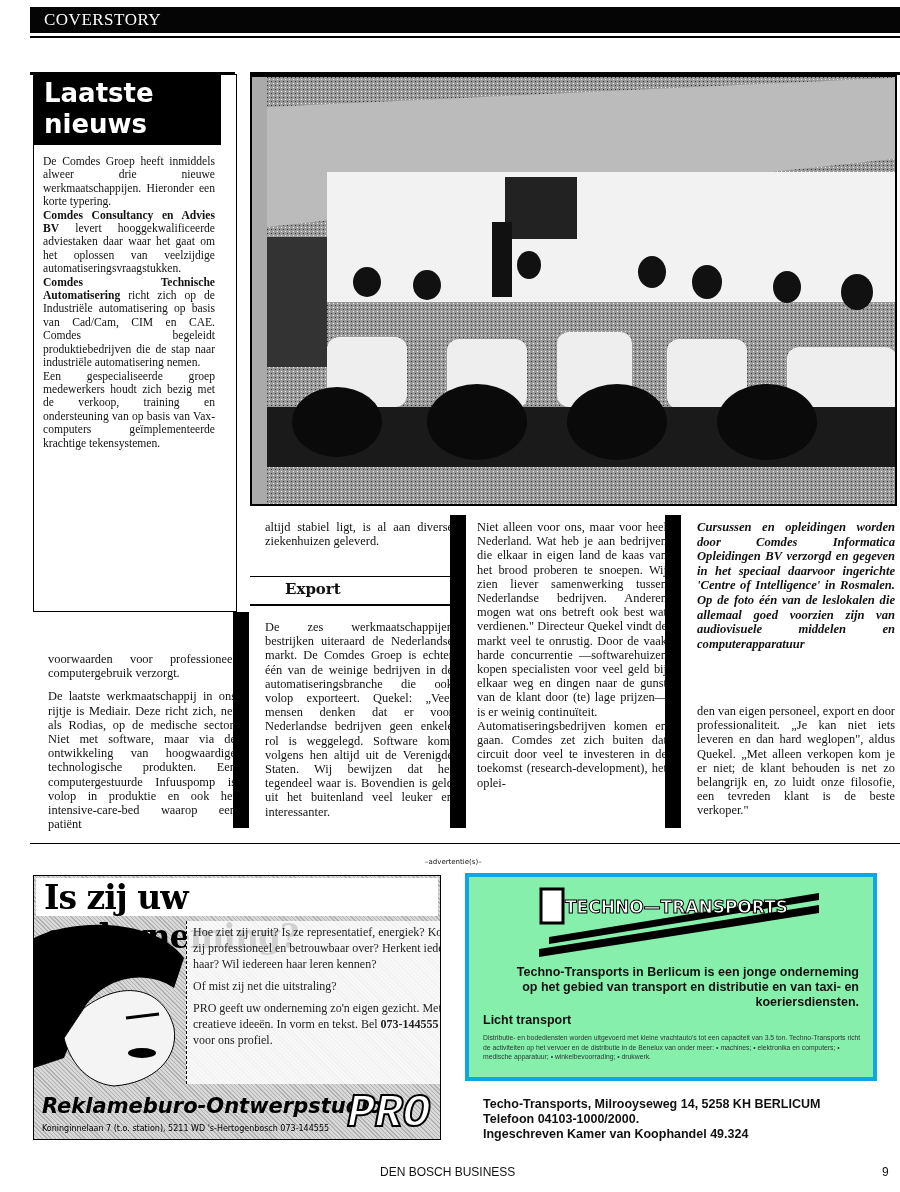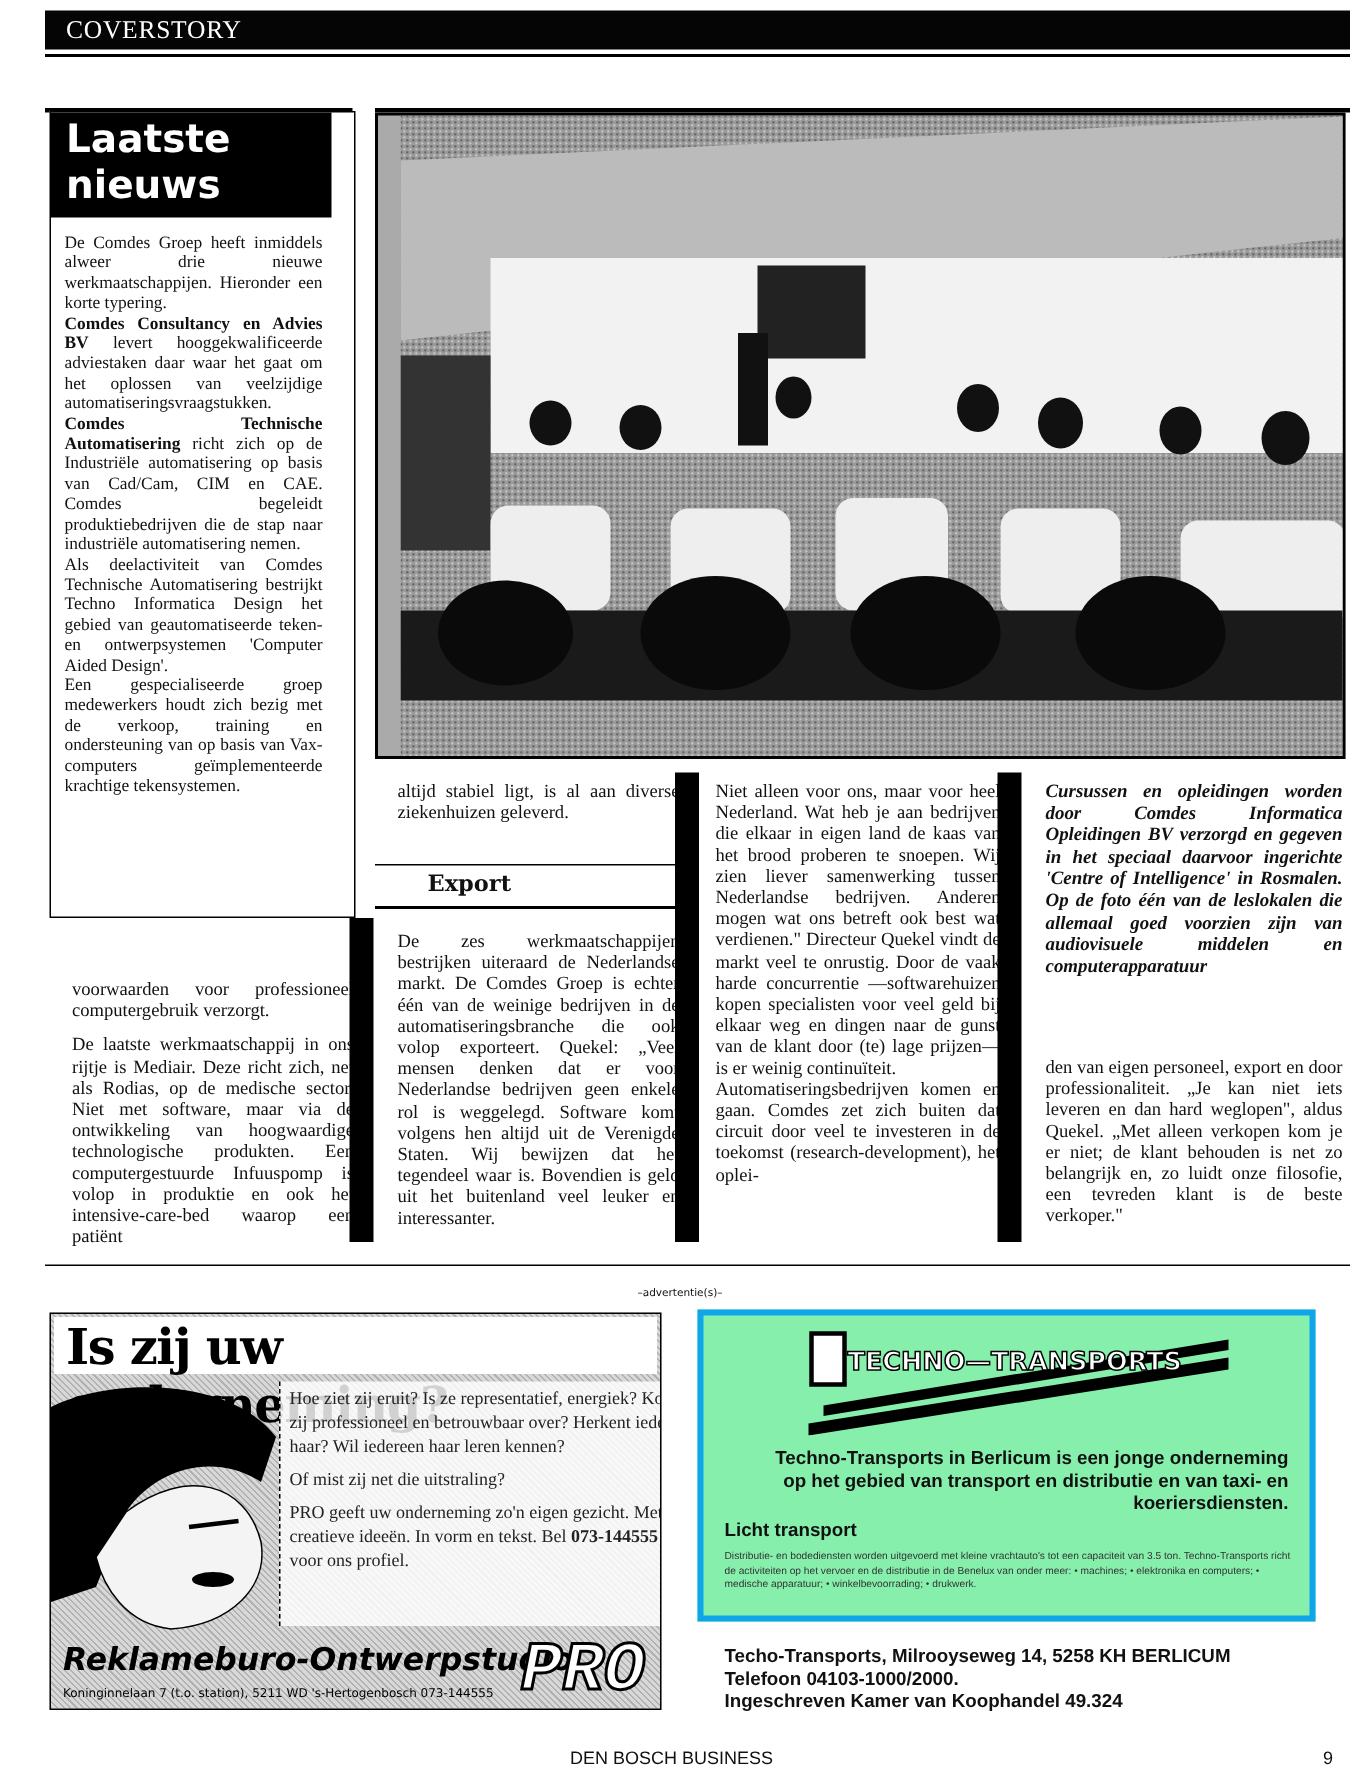--- a/index.html
+++ b/index.html
@@ -68,21 +68,20 @@
 <div class="abs top-rule-right"></div>
 
 <div class="abs sidebar-box">
   <div class="sidebar-head">
     <span><span style="position:static">Laatste</span><br><span style="position:static">nieuws</span></span>
   </div>
   <div class="sidebar-body">
     <p><span>De Comdes Groep heeft inmiddels alweer drie nieuwe werkmaatschappijen. Hieronder een korte typering.</span></p>
     <p><b>Comdes Consultancy en Advies BV</b><span> levert hooggekwalificeerde adviestaken daar waar het gaat om het oplossen van veelzijdige automatiseringsvraagstukken.</span></p>
     <p><b>Comdes Technische Automatisering</b><span> richt zich op de Industriële automatisering op basis van Cad/Cam, CIM en CAE. Comdes begeleidt produktiebedrijven die de stap naar industriële automatisering nemen.</span></p>
-    <p><span>Als deelactiviteit van Comdes Technische Automatisering bestrijkt Techno Informatica Design het gebied van geautomatiseerde teken- en ontwerpsystemen 'Computer Aided Design'.</span></p>
     <p><span>Een gespecialiseerde groep medewerkers houdt zich bezig met de verkoop, training en ondersteuning van op basis van Vax-computers geïmplementeerde krachtige tekensystemen.</span></p>
   </div>
 </div>
 
 <div class="abs photo">
   <svg width="643" height="427" viewBox="0 0 643 427">
     <defs>
       <pattern id="grain" width="4" height="4" patternUnits="userSpaceOnUse">
         <rect width="4" height="4" fill="#9a9a9a"></rect>
         <rect width="1" height="1" fill="#333"></rect>

